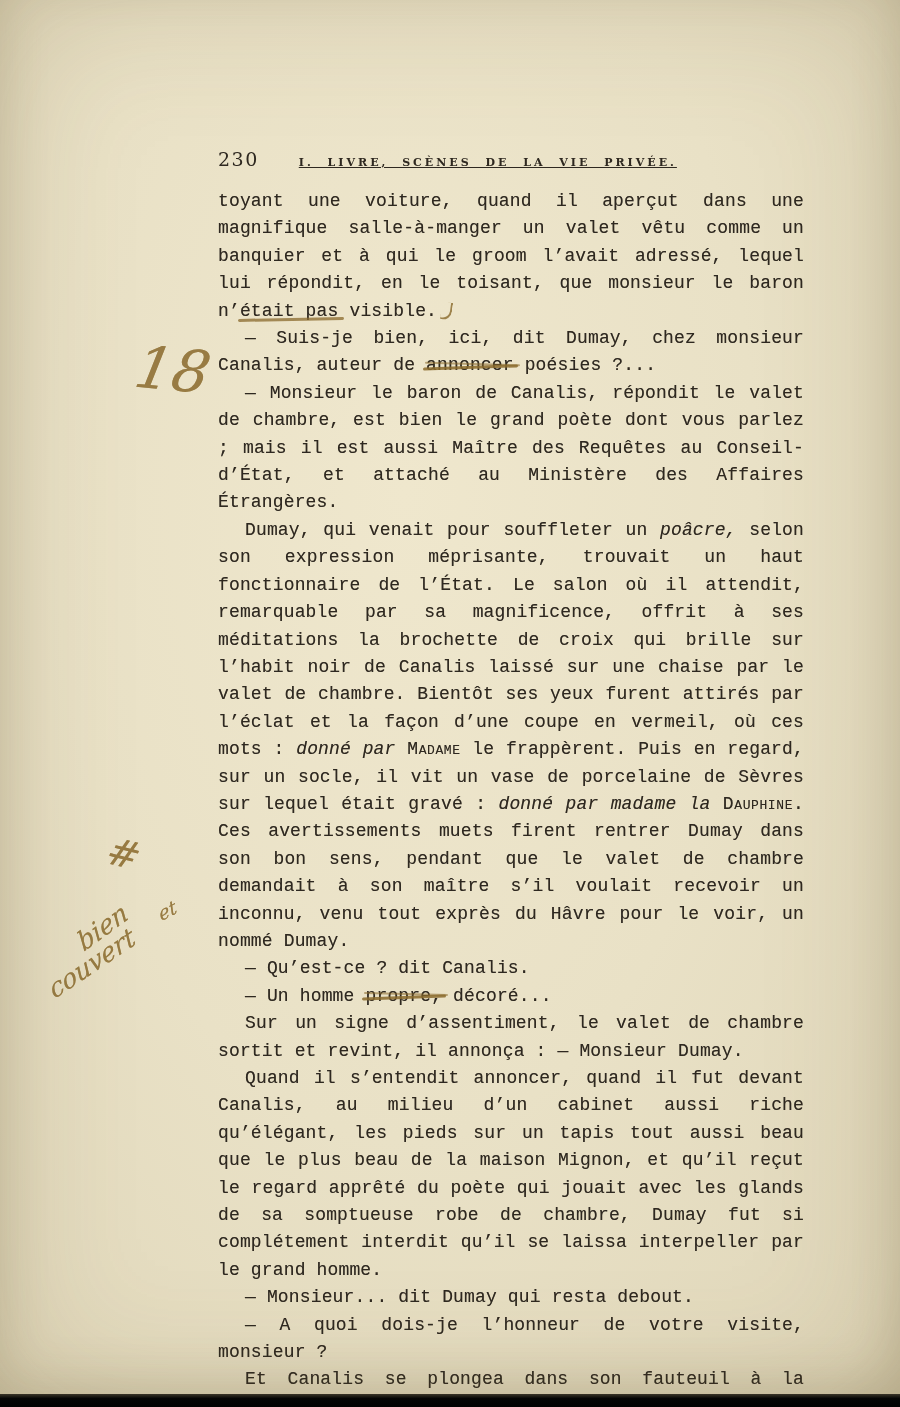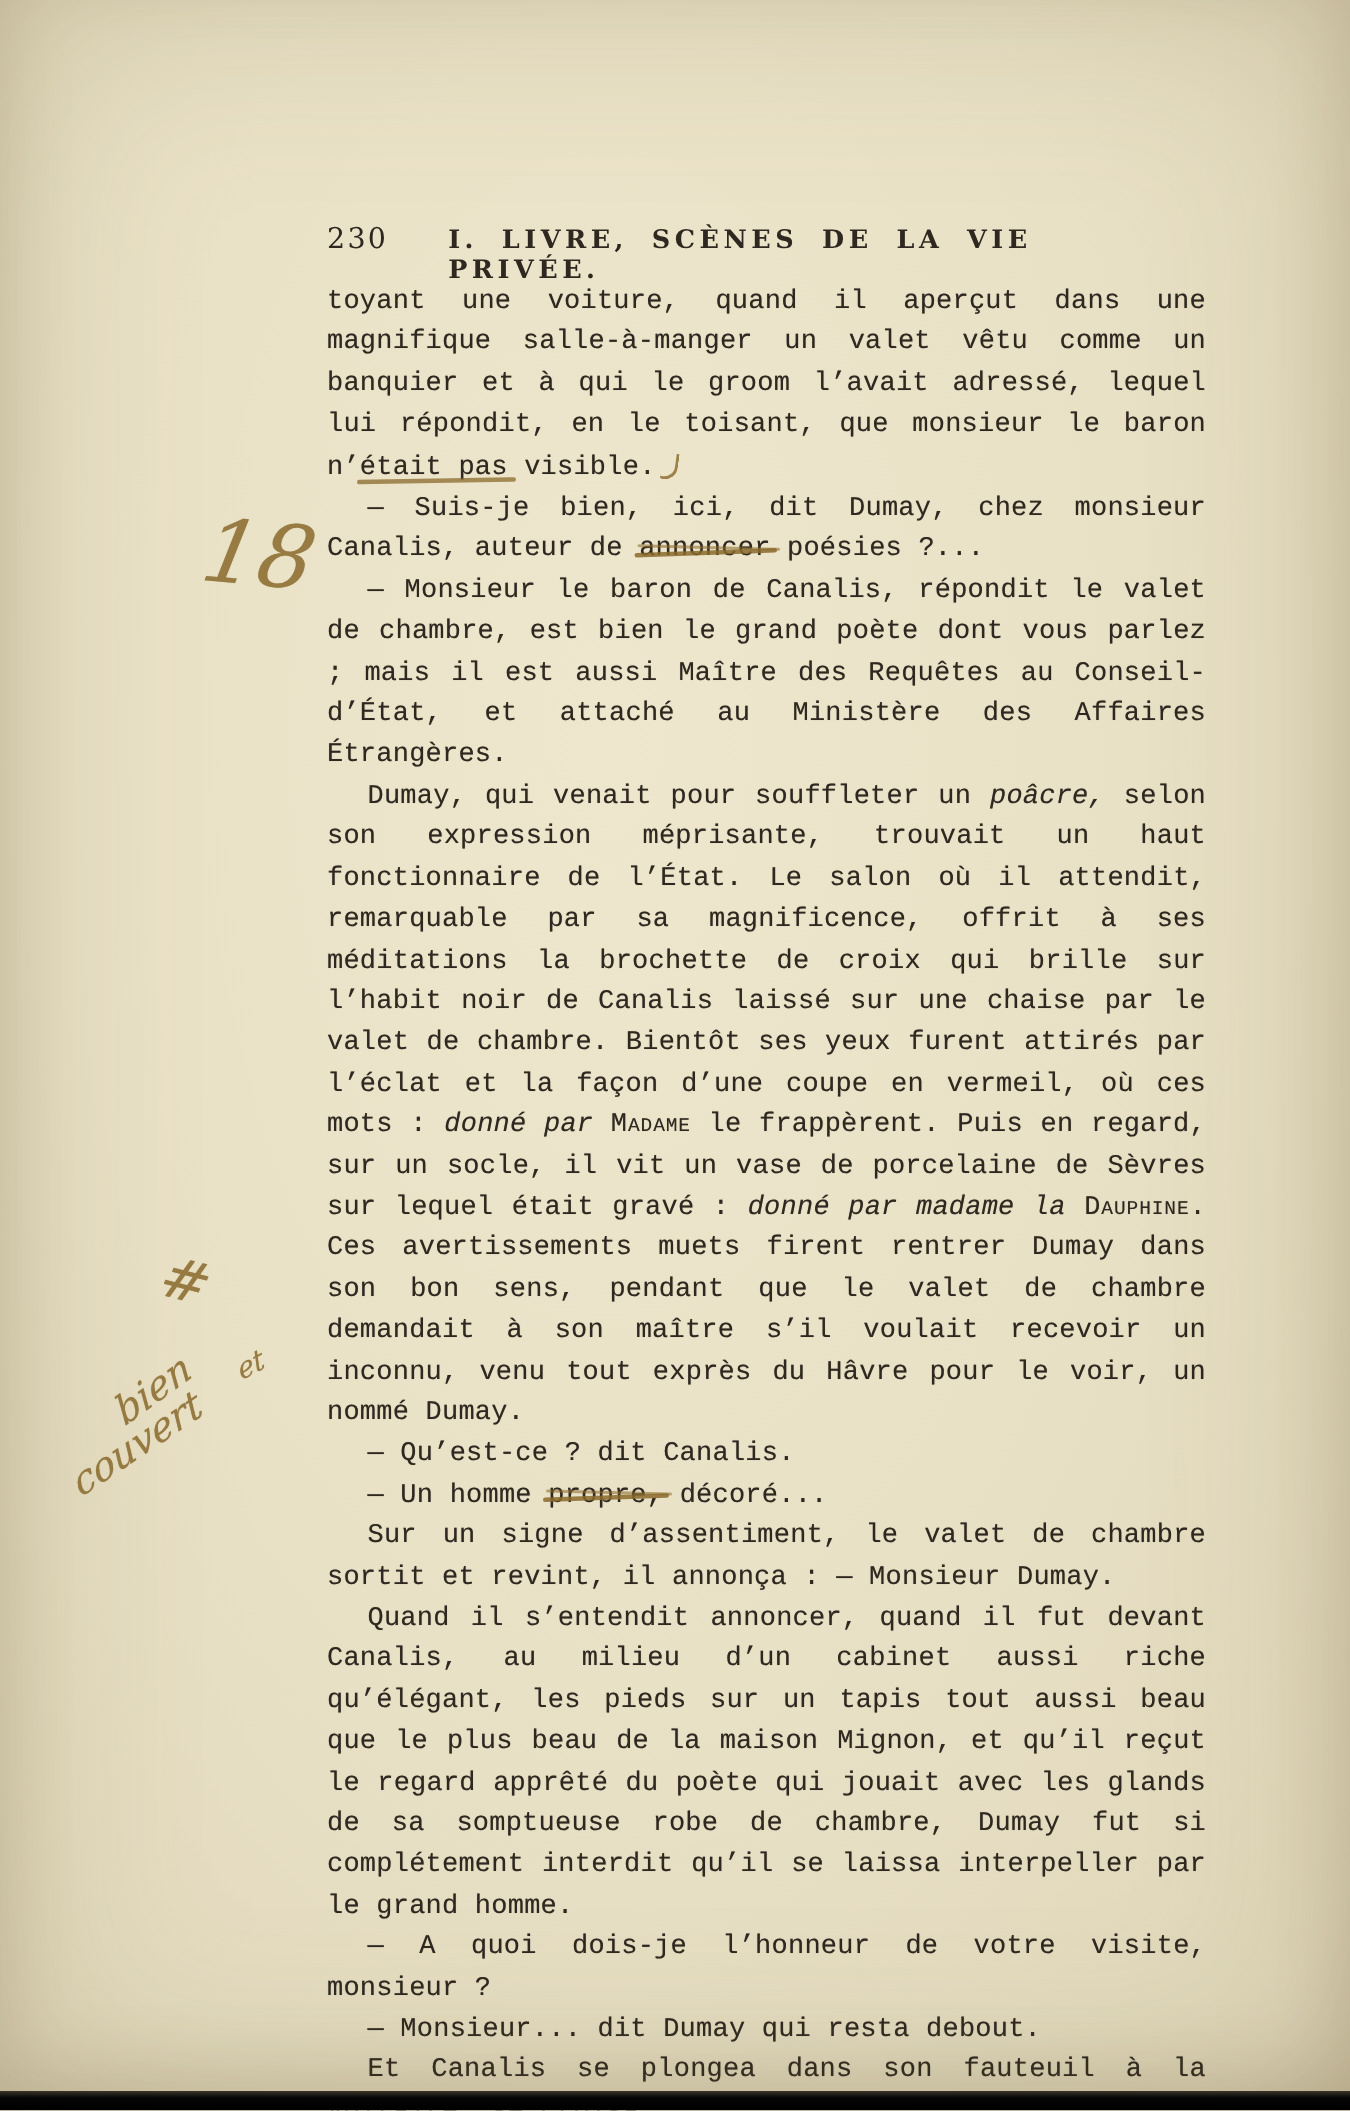--- a/index.html
+++ b/index.html
@@ -25,24 +25,25 @@
     position: absolute;
     top: 148px; left: 218px; width: 586px;
     display: flex; align-items: baseline;
   }
   .page-number {
     font-size: 19px;
     letter-spacing: 1.5px;
   }
   .running-title {
     margin-left: 40px;
-    font-size: 17px;
+    font-size: 11px;
     font-weight: bold;
     letter-spacing: 3px;
     word-spacing: 7px;
+    text-decoration: underline;
   }
   .text-block {
     position: absolute;
     top: 188px; left: 218px; width: 586px;
     font-size: 18px;
     line-height: 27.4px;
     text-align: justify;
     letter-spacing: 0.15px;
     text-shadow: 0 0 0.5px rgba(46, 40, 32, 0.45);
     font-family: Liberation Mono, monospace;
@@ -124,22 +125,22 @@
 
   <main class="text-block">
       <p class="para"><span>toyant une voiture, quand il aperçut dans une magnifique salle-à-manger un valet vêtu comme un banquier et à qui le groom l’avait adressé, lequel lui répondit, en le toisant, que monsieur le baron n’</span><span class="ink-underline">était pas</span><span> visible.</span><span class="ink-hook"></span></p>
       <p class="para indent"><span>— Suis-je bien, ici, dit Dumay, chez monsieur Canalis, auteur de </span><span class="ink-strike">annoncer</span><span> poésies ?...</span></p>
       <p class="para indent"><span>— Monsieur le baron de Canalis, répondit le valet de chambre, est bien le grand poète dont vous parlez ; mais il est aussi Maître des Requêtes au Conseil-d’État, et attaché au Ministère des Affaires Étrangères.</span></p>
       <p class="para indent"><span>Dumay, qui venait pour souffleter un </span><span class="it">poâcre,</span><span> selon son expression méprisante, trouvait un haut fonctionnaire de l’État. Le salon où il attendit, remarquable par sa magnificence, offrit à ses méditations la brochette de croix qui brille sur l’habit noir de Canalis laissé sur une chaise par le valet de chambre. Bientôt ses yeux furent attirés par l’éclat et la façon d’une coupe en vermeil, où ces mots : </span><span class="it">donné par </span><span class="smallcaps">Madame</span><span> le frappèrent. Puis en regard, sur un socle, il vit un vase de porcelaine de Sèvres sur lequel était gravé : </span><span class="it">donné par madame la </span><span class="smallcaps">Dauphine</span><span>. Ces avertissements muets firent rentrer Dumay dans son bon sens, pendant que le valet de chambre demandait à son maître s’il voulait recevoir un inconnu, venu tout exprès du Hâvre pour le voir, un nommé Dumay.</span></p>
       <p class="para indent"><span>— Qu’est-ce ? dit Canalis.</span></p>
       <p class="para indent"><span>— Un homme </span><span class="ink-strike">propre,</span><span> décoré...</span></p>
       <p class="para indent"><span>Sur un signe d’assentiment, le valet de chambre sortit et revint, il annonça : — Monsieur Dumay.</span></p>
       <p class="para indent"><span>Quand il s’entendit annoncer, quand il fut devant Canalis, au milieu d’un cabinet aussi riche qu’élégant, les pieds sur un tapis tout aussi beau que le plus beau de la maison Mignon, et qu’il reçut le regard apprêté du poète qui jouait avec les glands de sa somptueuse robe de chambre, Dumay fut si complétement interdit qu’il se laissa interpeller par le grand homme.</span></p>
+      <p class="para indent"><span>— Monsieur... dit Dumay qui resta debout.</span></p>
       <p class="para indent"><span>— A quoi dois-je l’honneur de votre visite, monsieur ?</span></p>
-      <p class="para indent"><span>— Monsieur... dit Dumay qui resta debout.</span></p>
       <p class="para indent"><span>Et Canalis se plongea dans son fauteuil à la Voltaire, se croisa</span></p>
     </main>
 
   <div class="handwriting margin-numeral">18</div>
   <div class="handwriting margin-hash">#</div>
   <div class="handwriting note-bien">bien</div>
   <div class="handwriting note-couvert">couvert</div>
   <div class="handwriting note-et">et</div>
 
   <div class="scan-vignette"></div>

